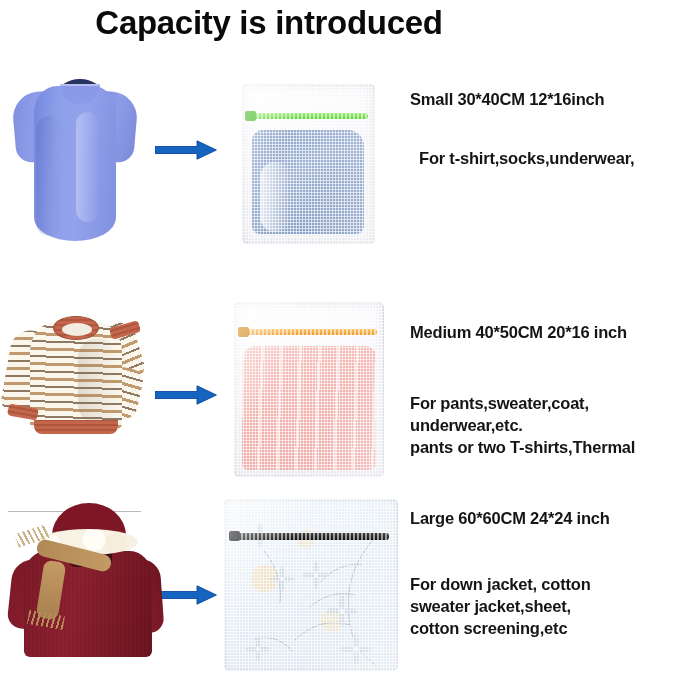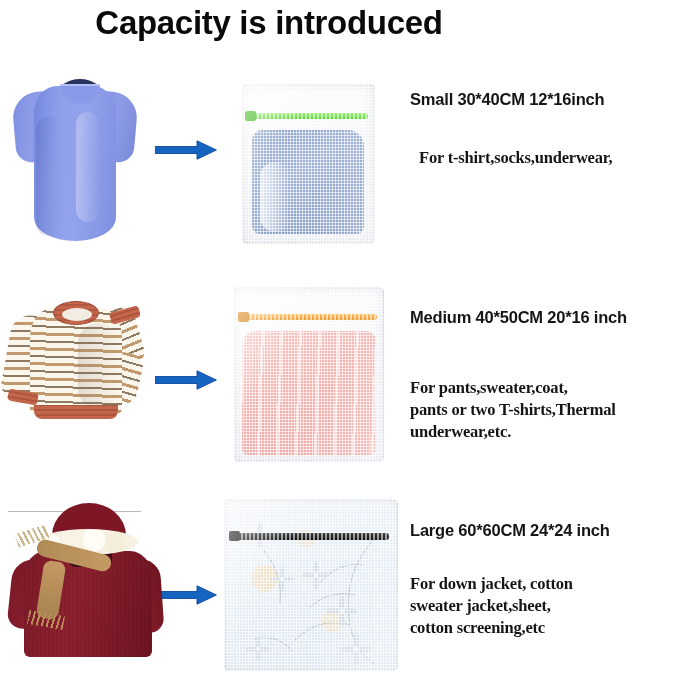--- a/index.html
+++ b/index.html
@@ -19,21 +19,21 @@
     text-align:center;
     font-size:33px;
     font-weight:bold;
     letter-spacing:-0.3px;
     color:#0a0a0a;
   }
 
   
   .row{ position:absolute; left:0; width:607px; }
   #row-0{ top:62px;  height:205px; }
-  #row-1{ top:265px; height:222px; }
+  #row-1{ top:280px; height:222px; }
   #row-2{ top:485px; height:191px; }
 
   .garment-cell{ position:absolute; left:0; top:0; width:150px; height:100%; }
   .arrow-cell  { position:absolute; left:150px; top:0; width:70px; height:100%; }
   .bag-cell    { position:absolute; left:218px; top:0; width:185px; height:100%; }
   .text-cell   { position:absolute; left:404px; top:0; width:275px; height:100%; }
 
   
   .arrow{
     position:absolute; left:5px;
@@ -54,28 +54,28 @@
     letter-spacing:-0.2px;
   }
   .desc{
     position:absolute; left:6px;
     font-size:16.5px;
     font-weight:600;
     color:#151515;
     line-height:22px;
     letter-spacing:-0.2px;
   }
-  .desc .ln{ display:block; white-space:nowrap;font-family:Liberation Serif, serif; }
+  .desc .ln{ display:block; white-space:nowrap; }
   .desc .ln.indent{ padding-left:9px; }
 
   #row-0 .size-line{ top:28px; }
   #row-0 .desc{ top:85px; }
   #row-1 .size-line{ top:43px; }
   #row-1 .desc{ top:112px; }
-  #row-2 .size-line{ top:36px; }
+  #row-2 .size-line{ top:24px; }
   #row-2 .desc{ top:88px; }
 
   
   .divider{
     position:absolute; left:8px; top:511px;
     width:133px; height:1px;
     background:#b9b9b9;
   }
 
   
@@ -416,22 +416,22 @@
       </div>
       <div class="bag-edge"></div>
       <div class="sheen"></div>
     </div>
   </div>
 
   <div class="text-cell">
     <div class="size-line">Medium 40*50CM 20*16 inch</div>
     <div class="desc">
       <span class="ln">For pants,sweater,coat,</span>
+      <span class="ln">underwear,etc.</span>
       <span class="ln">pants or two T-shirts,Thermal</span>
-      <span class="ln">underwear,etc.</span>
     </div>
   </div>
 </div>
 
 <div class="divider"></div>
 
 <div class="row" id="row-2">
 
   <div class="garment-cell">
     <div class="jacket">

